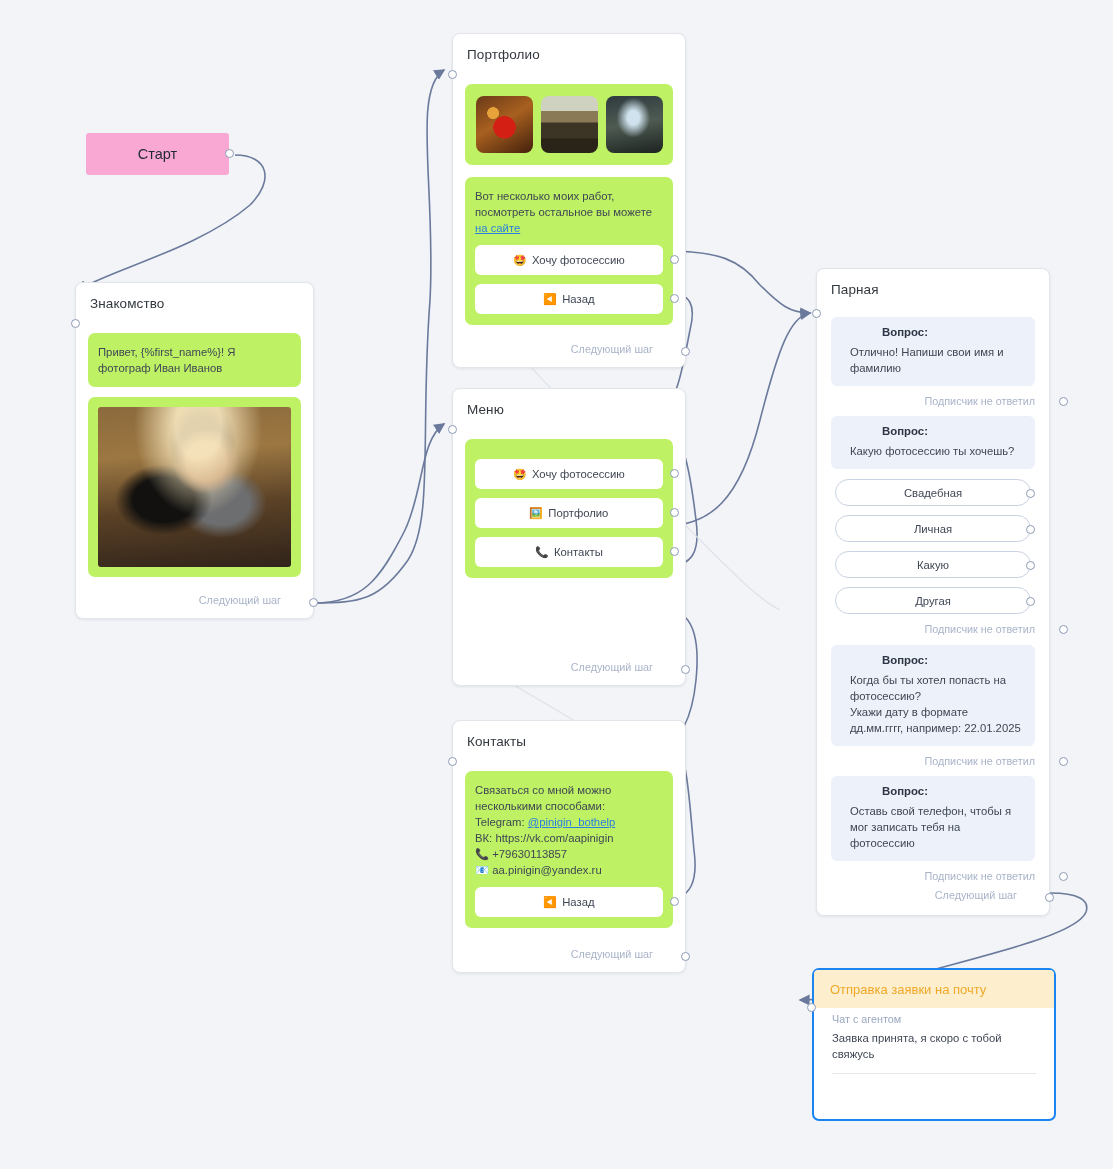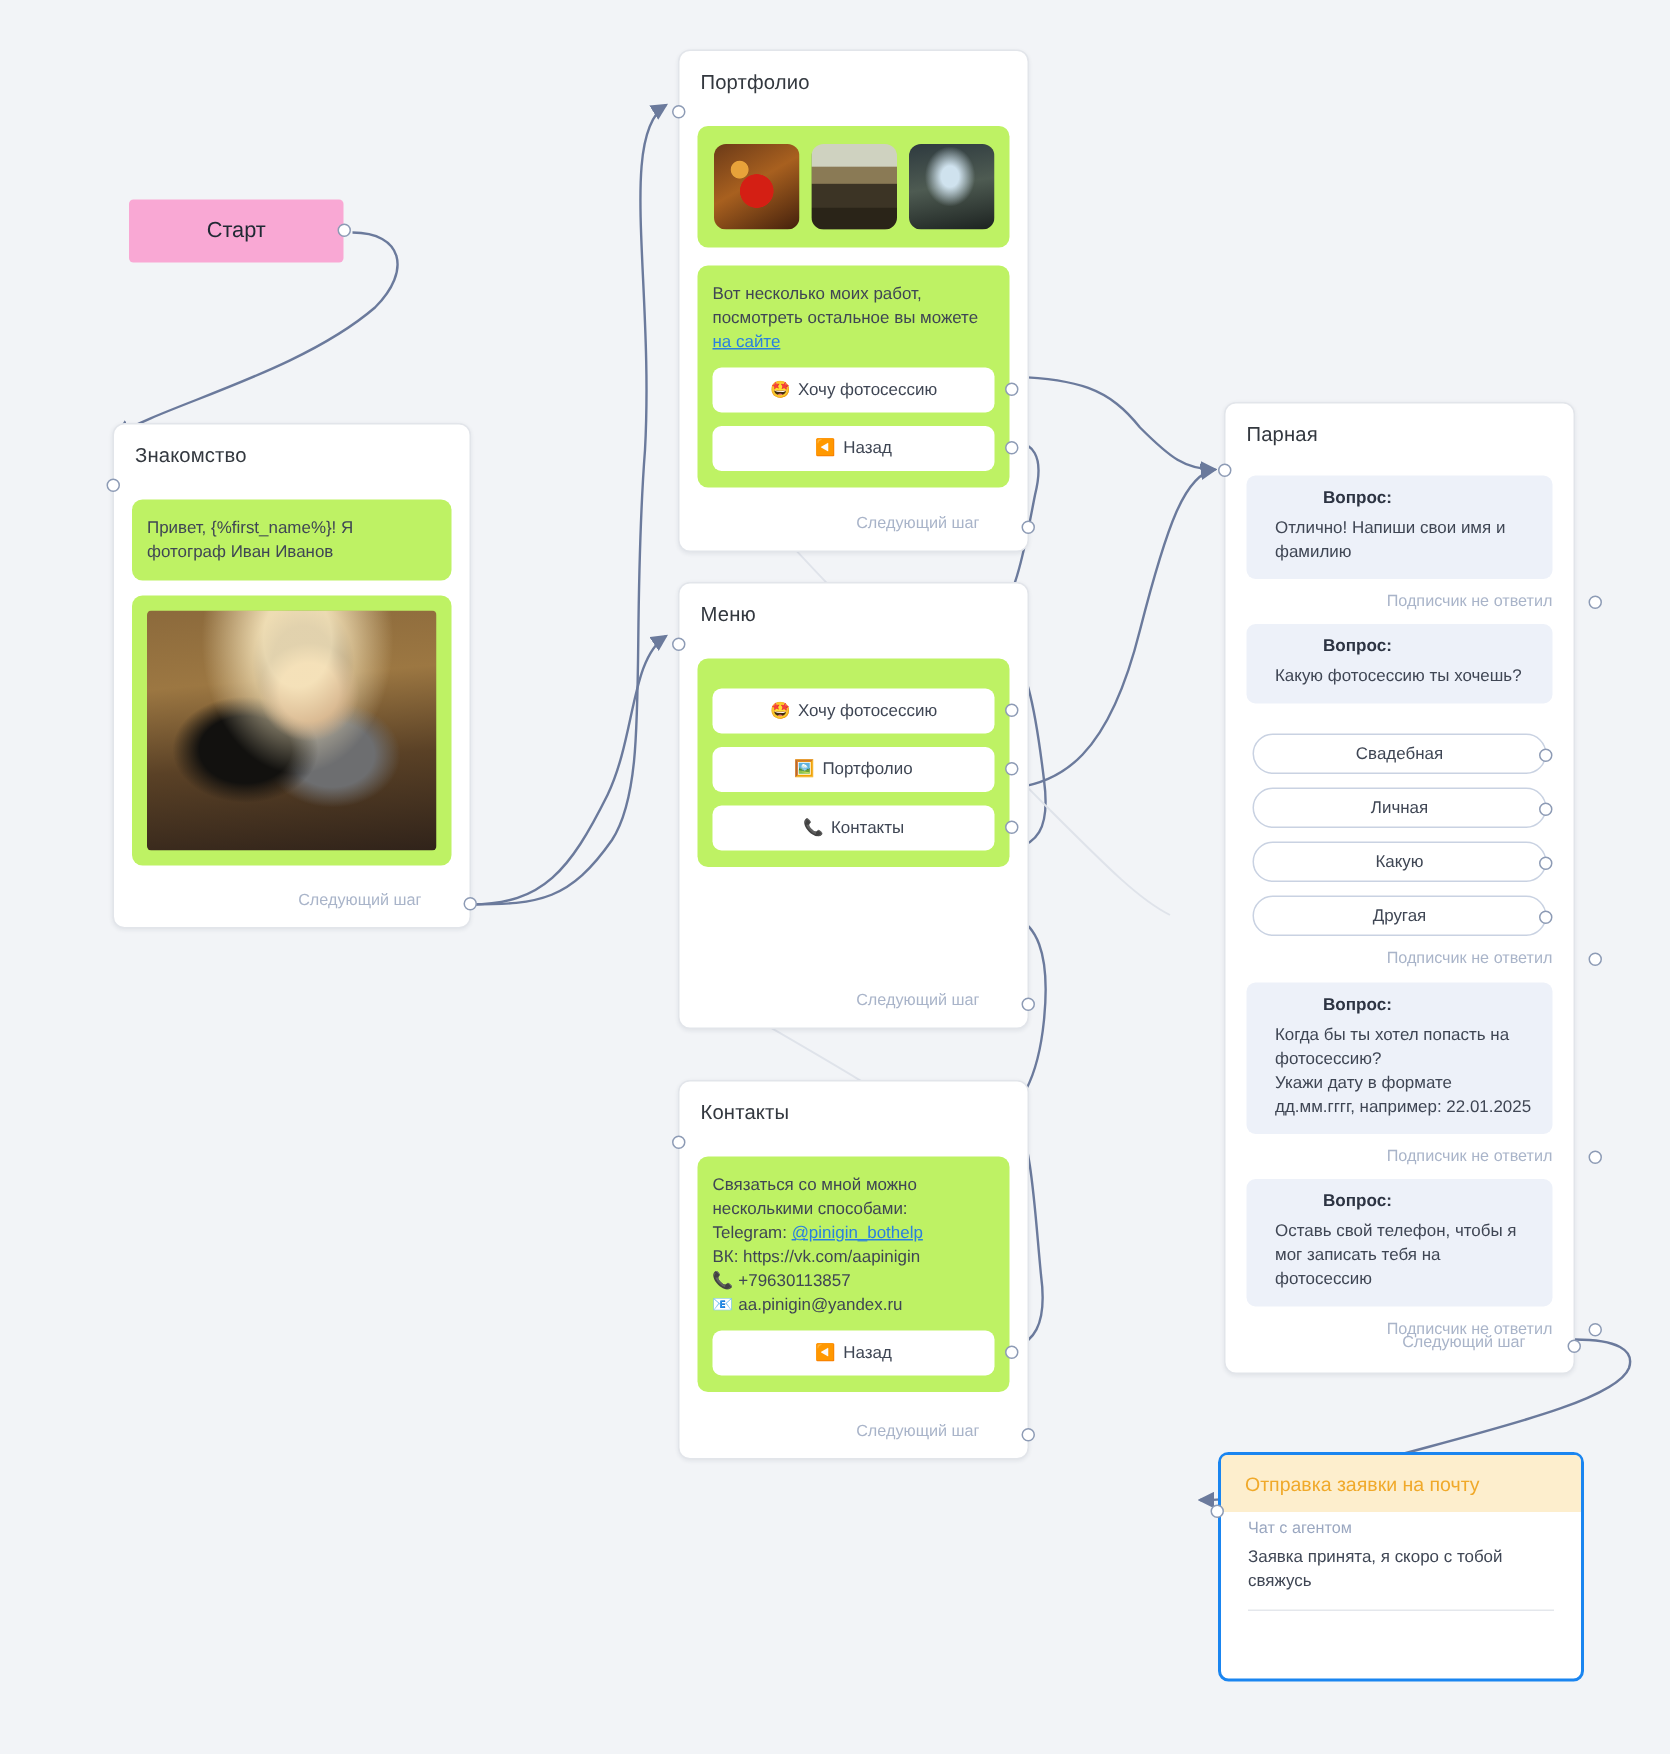--- a/index.html
+++ b/index.html
@@ -255,21 +255,21 @@
       <div class="noans" style="margin-top:9px; position:relative;">
         <span>Подписчик не ответил</span>
         <span class="port" style="right:-19px; top:2px;"></span>
       </div>
 
       <div class="q-block" style="margin-top:9px;">
         <div class="q-label">Вопрос:</div>
         <div class="q-text">Какую фотосессию ты хочешь?</div>
       </div>
 
-      <div style="margin-top:20px;">
+      <div style="margin-top:10px;">
         <div class="pill">
           <span>Свадебная</span>
           <span class="port" style="right:-5px; top:9px;"></span>
         </div>
         <div class="pill">
           <span>Личная</span>
           <span class="port" style="right:-5px; top:9px;"></span>
         </div>
         <div class="pill">
           <span>Какую</span>

